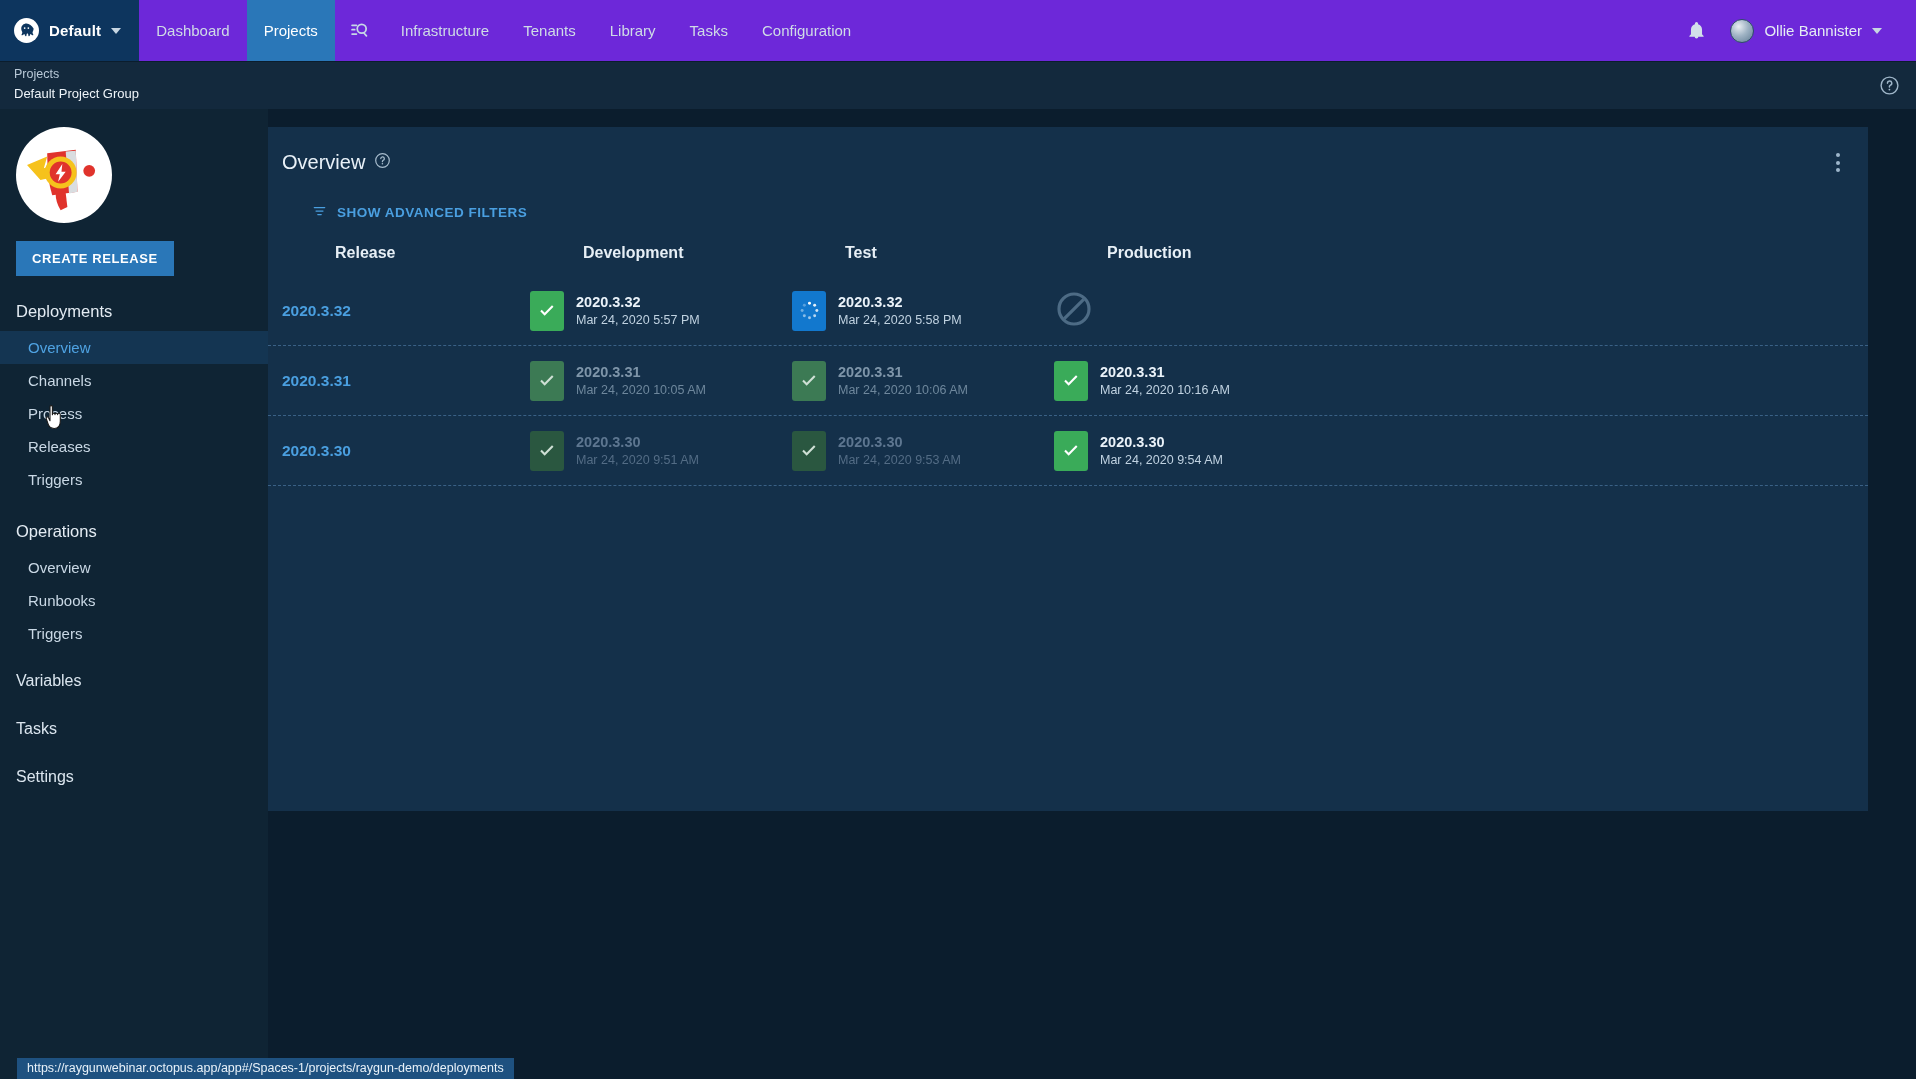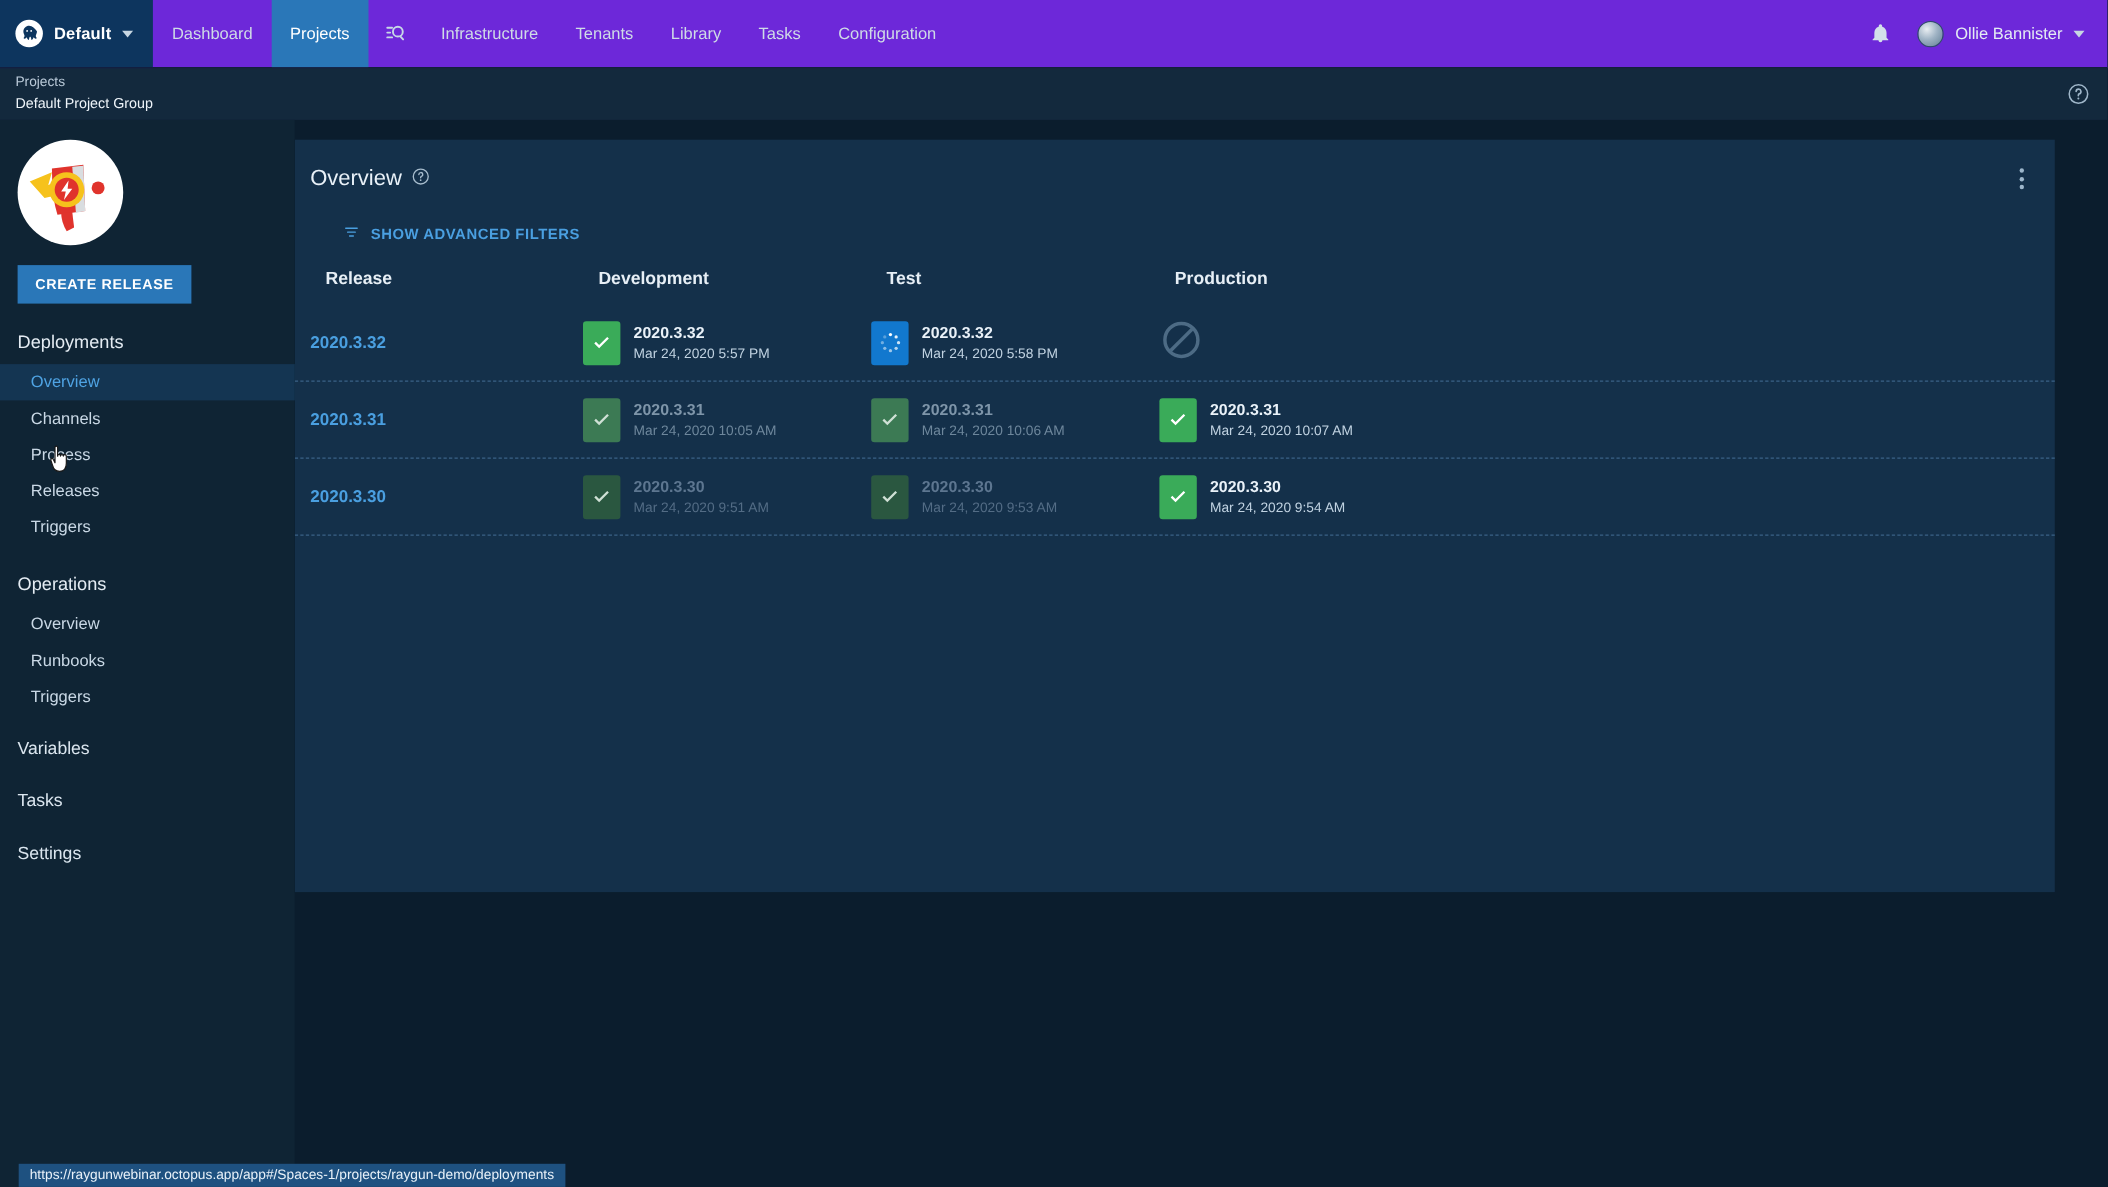--- a/index.html
+++ b/index.html
@@ -41,21 +41,21 @@
   .navitems { display: flex; align-items: stretch; }
   .navitem {
     display: flex; align-items: center; padding: 0 17px;
     color: #cfdbe6; font-size: 15px; text-decoration: none;
     cursor: pointer; white-space: nowrap;
   }
   .navitem.active { background: #2a77b8; color: #ffffff; }
   .navitem.iconitem { padding: 0 14px; }
   .nav-right {
     margin-left: auto; display: flex; align-items: center; gap: 4px;
-    padding-right: 15px;
+    padding-right: 28px;
   }
   .bell-btn {
     display: flex; align-items: center; justify-content: center;
     width: 40px; height: 45px; cursor: pointer;
   }
   .user-chip {
     display: flex; align-items: center; gap: 10px;
     padding: 0 6px 0 10px; height: 45px; cursor: pointer;
   }
   .avatar {
@@ -155,21 +155,21 @@
   .filter-btn {
     display: inline-flex; align-items: center; gap: 10px;
     color: #4a9fe0; font-size: 13.5px; font-weight: bold; letter-spacing: .5px;
     background: none; border: none; cursor: pointer;
     font-family: "Liberation Sans", sans-serif;
   }
 
   
   .dash { width: 100%; padding: 22px 0 0 0; }
   .drow { display: flex; align-items: center; }
-  .dhead { padding: 0 0 14px 14px; }
+  .dhead { padding: 0 0 14px 14px; margin-left: 39px; }
   .dhead .dcell {
     color: #e7eff6; font-size: 16px; font-weight: bold;
   }
   .dcell { flex: 0 0 auto; }
   .c-release { width: 262px; padding-left: 14px; }
   .c-env     { width: 262px; }
   .drow.body { height: 70px; border-bottom: 1px dashed #3a6186; }
   .drow.body:first-of-type { }
   .release-link {
     color: #4a9fe0; font-size: 15.5px; font-weight: bold; cursor: pointer;
@@ -441,21 +441,21 @@
           </div>
           <div class="dcell c-env">
             <div class="deploy">
               <span class="badge success">
                 <svg class="check" width="20" height="20" viewBox="0 0 24 24">
                     <path fill="#ffffff" d="M9.2 17.6 3.9 12.3l1.8-1.8 3.5 3.5 8.8-8.8 1.8 1.8z"></path>
                   </svg>
               </span>
               <div class="dep-text">
                 <span class="dep-ver">2020.3.31</span>
-                <span class="dep-when">Mar 24, 2020 10:07 AM</span>
+                <span class="dep-when">Mar 24, 2020 10:16 AM</span>
               </div>
             </div>
           </div>
         </div>
 
         <div class="drow body">
           <div class="dcell c-release">
             <span class="release-link">2020.3.30</span>
           </div>
           <div class="dcell c-env faded2">

